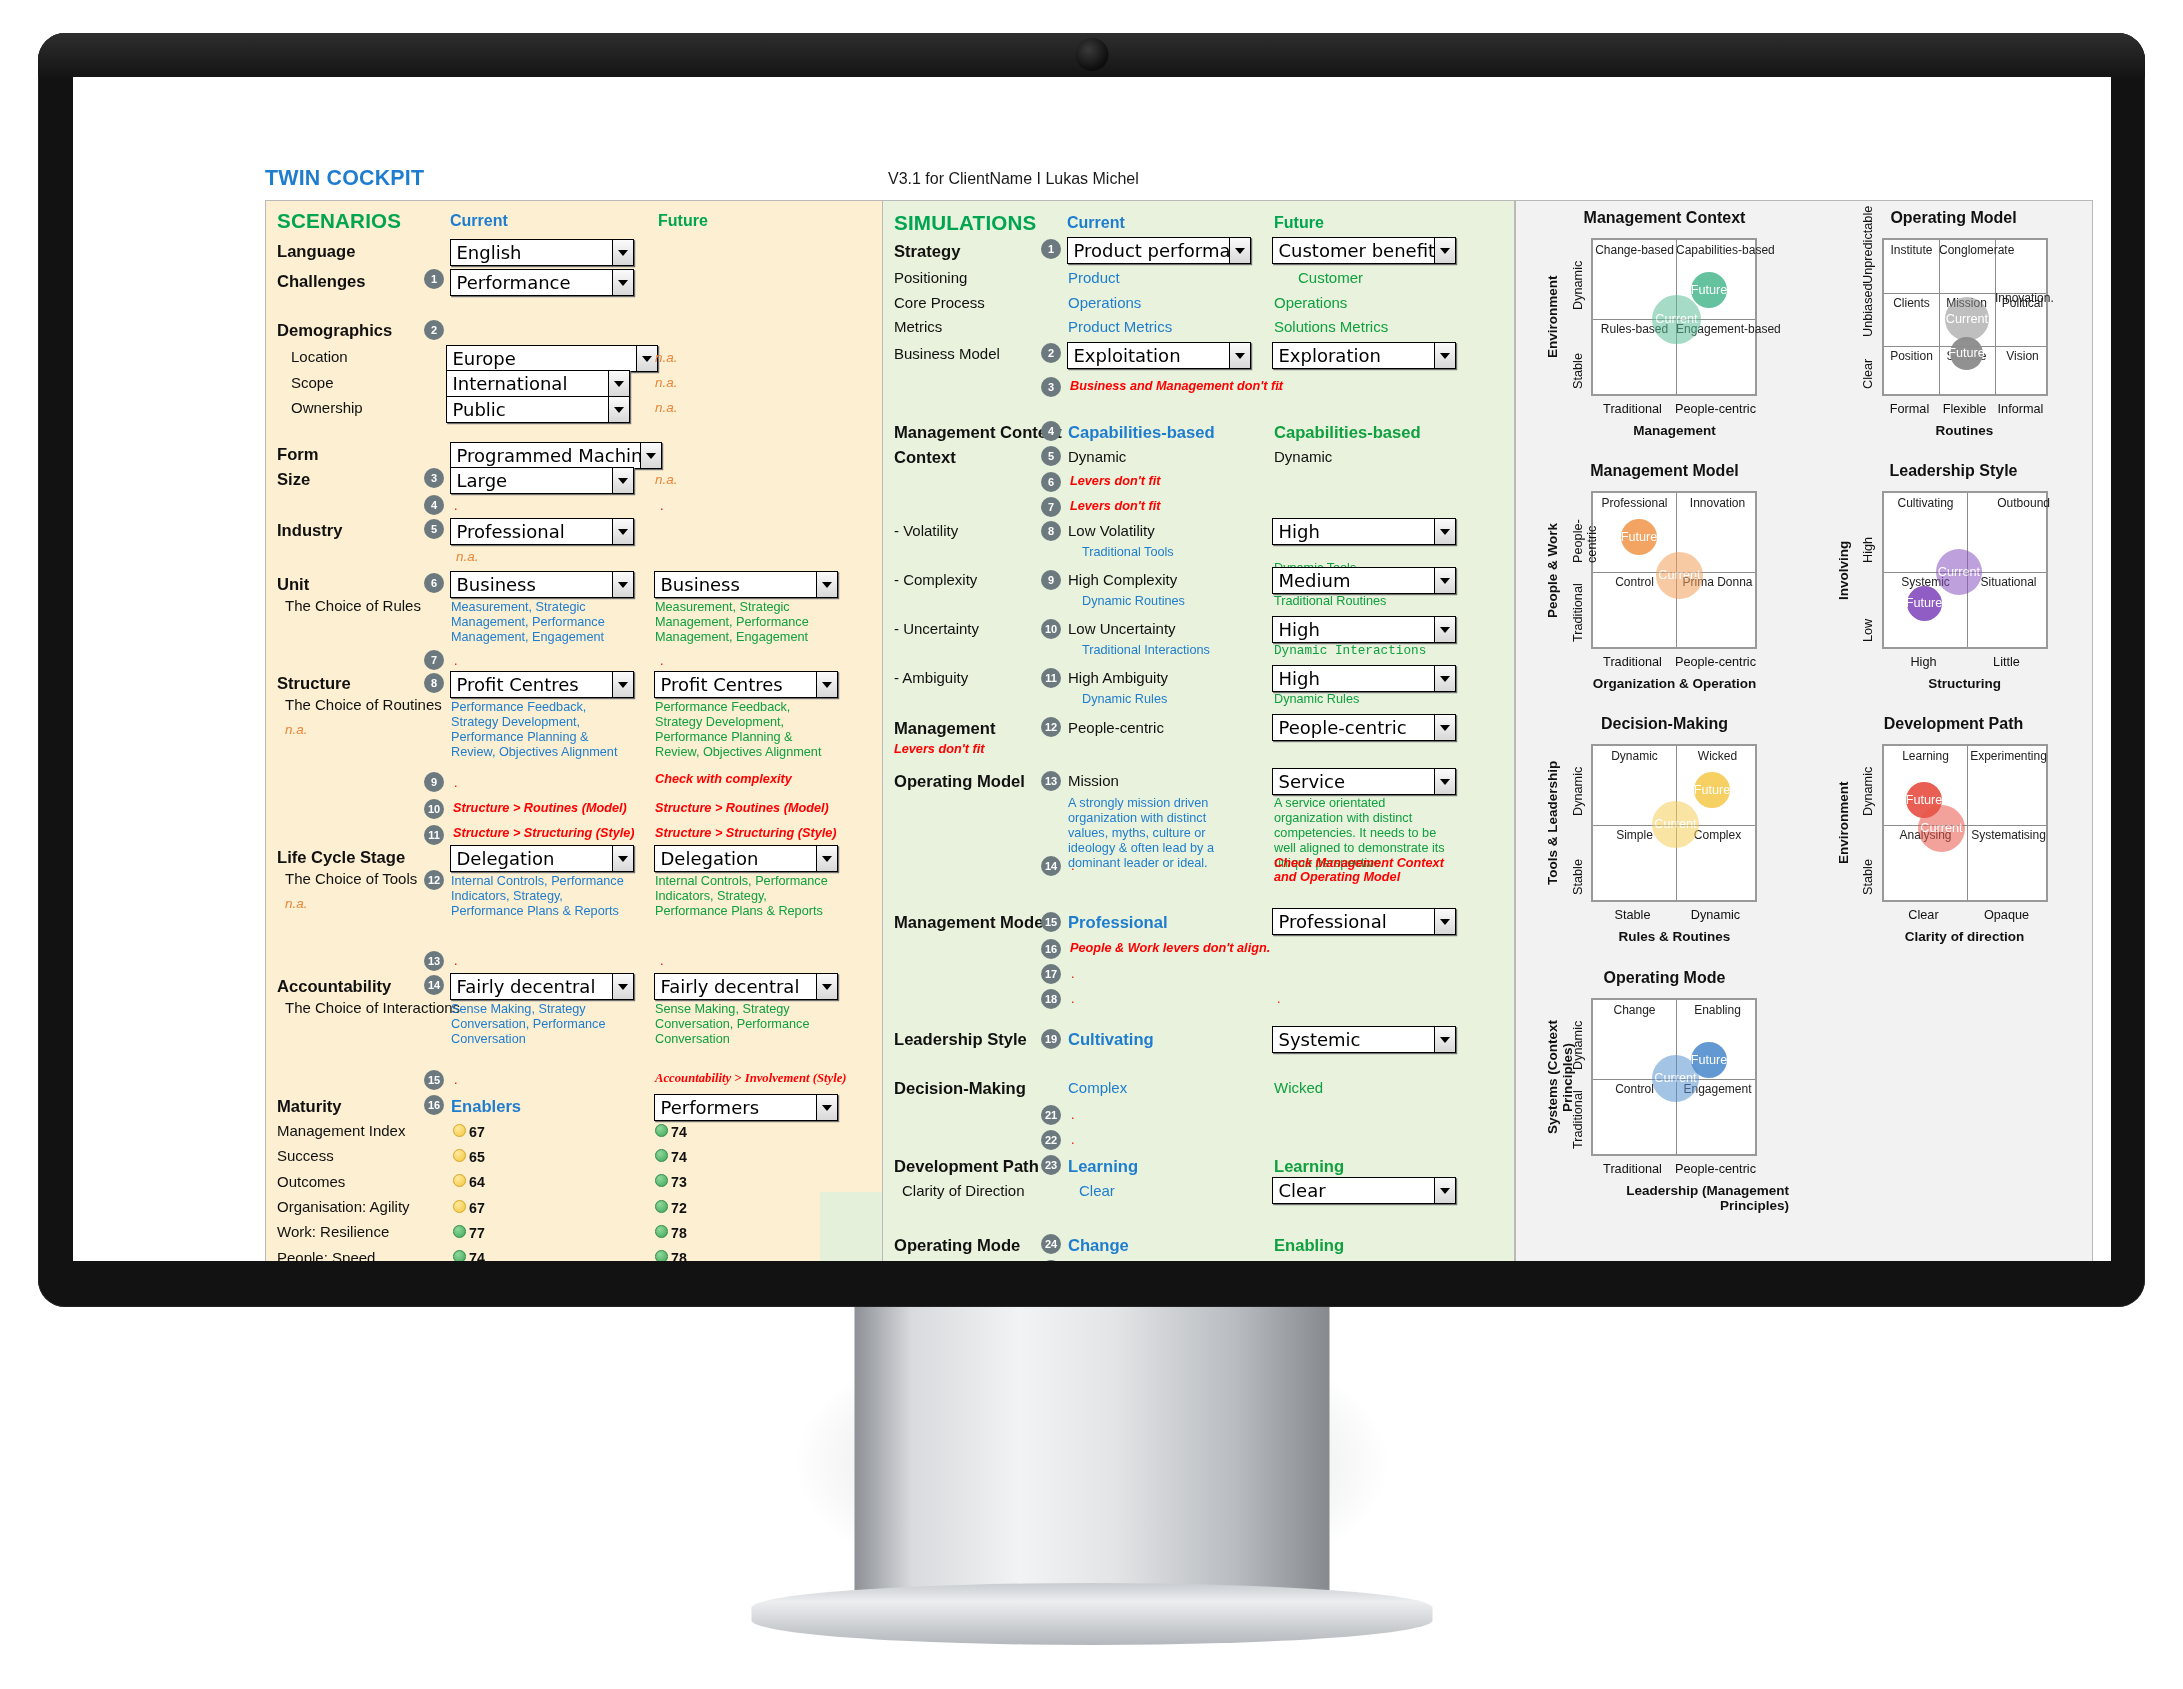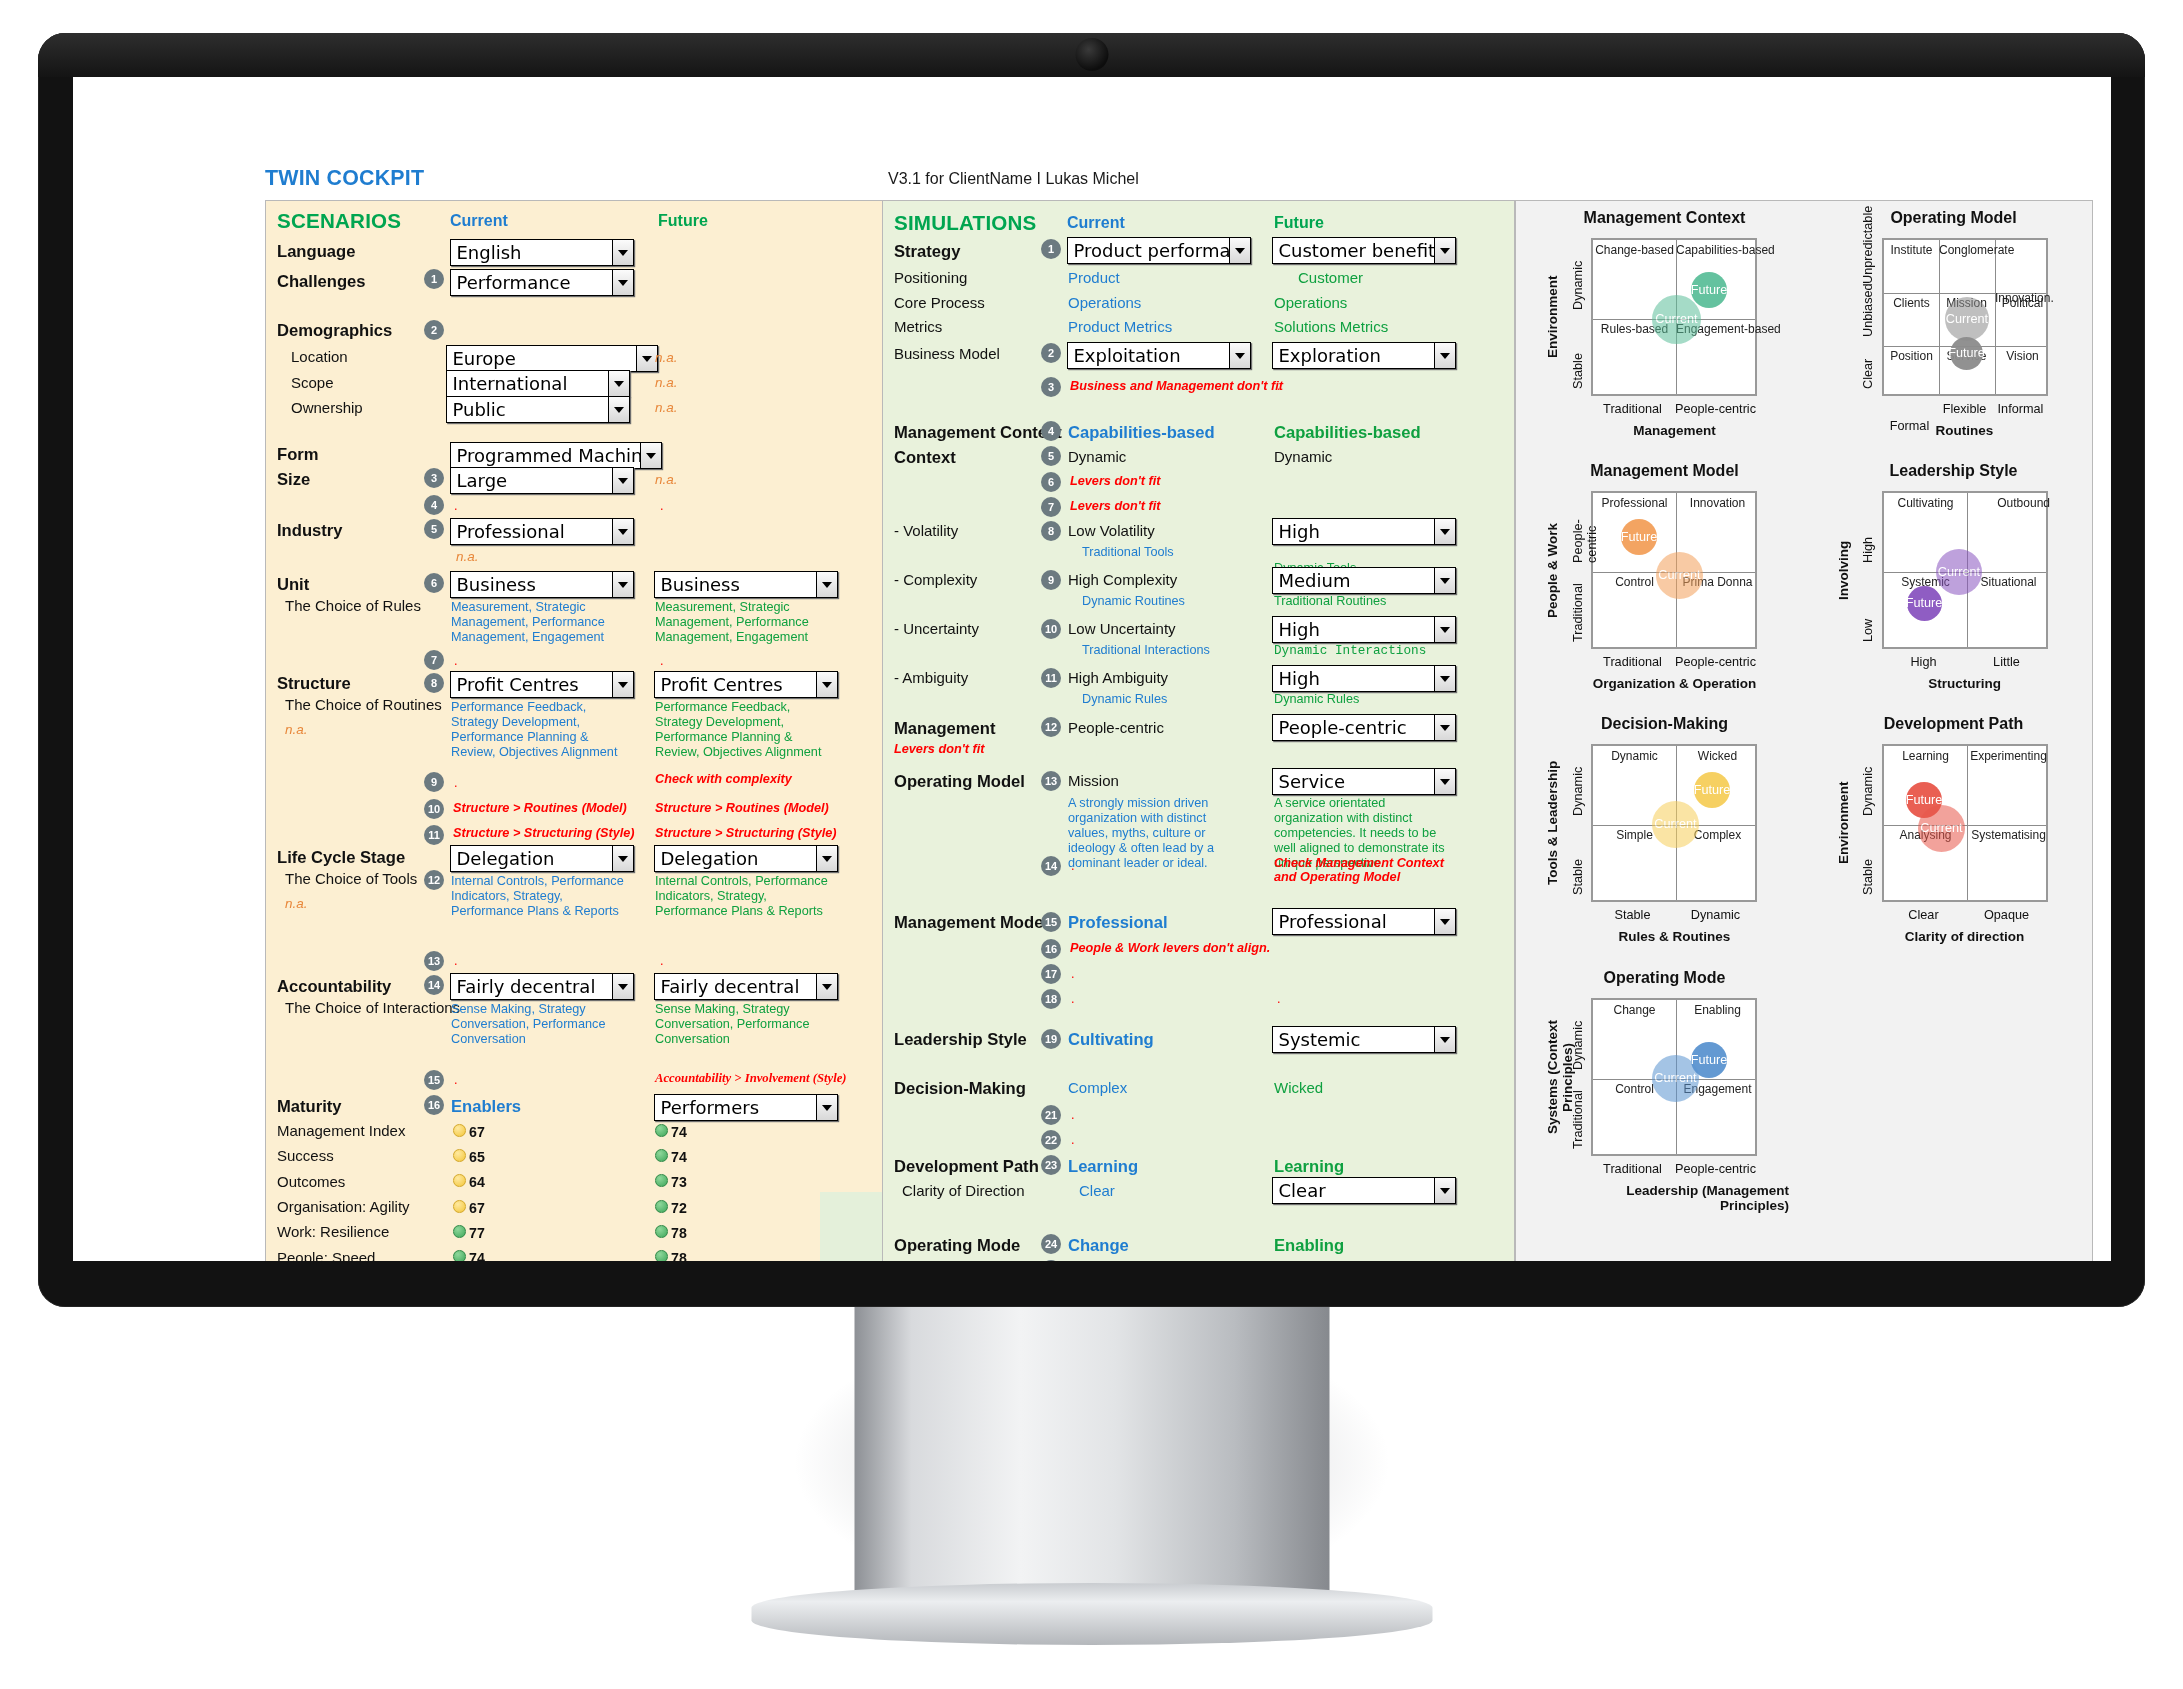--- a/index.html
+++ b/index.html
@@ -619,21 +619,21 @@
                 <div class="qlabel" style="left: 111px; top: 3.2px; width: 55px; text-align: center; margin-top: 48px;">Innovation.</div>
                 <div class="qlabel" style="left: 0px; top: 56px; width: 55px; text-align: center;">Clients</div>
                 <div class="qlabel" style="left: 55px; top: 56px; width: 55px; text-align: center;">Mission</div>
                 <div class="qlabel" style="left: 111px; top: 56px; width: 55px; text-align: center;">Political</div>
                 <div class="qlabel" style="left: 0px; top: 109px; width: 55px; text-align: center;">Position</div>
                 <div class="qlabel" style="left: 55px; top: 109px; width: 55px; text-align: center;">Service</div>
                 <div class="qlabel" style="left: 111px; top: 109px; width: 55px; text-align: center;">Vision</div>
                 <div class="bubble" style="width: 44px; height: 44px; left: 61px; top: 57px; background: rgb(140, 140, 140); opacity: 0.55;">Current</div>
                 <div class="bubble" style="width: 33px; height: 33px; left: 66px; top: 97px; background: rgb(140, 140, 140); opacity: 0.95;">Future</div>
               </div>
-              <div class="xtick" style="left: 65px; top: 193px; width: 55px; margin-top: 17px;">Formal</div>
+              <div class="xtick" style="left: 65px; top: 193px; width: 55px;">Formal</div>
               <div class="xtick" style="left: 120px; top: 193px; width: 55px;">Flexible</div>
               <div class="xtick" style="left: 176px; top: 193px; width: 55px;">Informal</div>
               <div class="ytick" style="left: 44px; top: 38px; height: 37px;">Unpredictable</div>
               <div class="ytick" style="left: 44px; top: 91px; height: 37px;">Unbiased</div>
               <div class="ytick" style="left: 44px; top: 143px; height: 37px;">Clear</div>
               <div class="axname" style="left: 33px; top: 214px; width: 229px;">Routines</div>
             </div>
             <div class="chart" style="left: 8px; top: 261px; width: 281px; height: 237px;">
               <div class="ctitle">Management Model</div>
               <div class="plot" style="left: 67px; top: 28.5px; width: 166px; height: 158px;">

